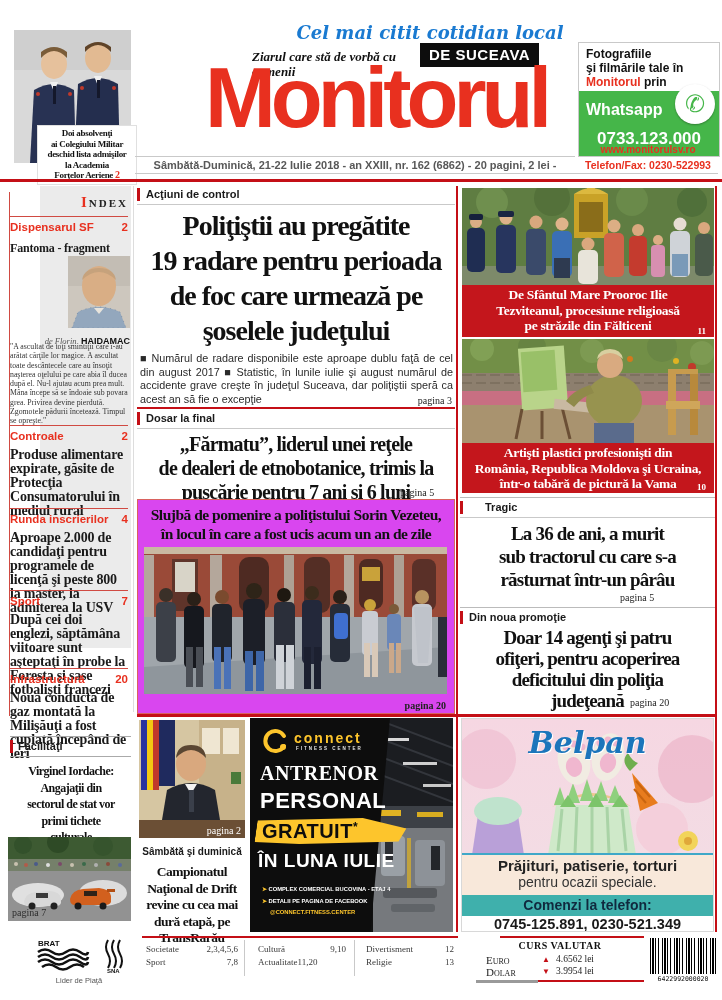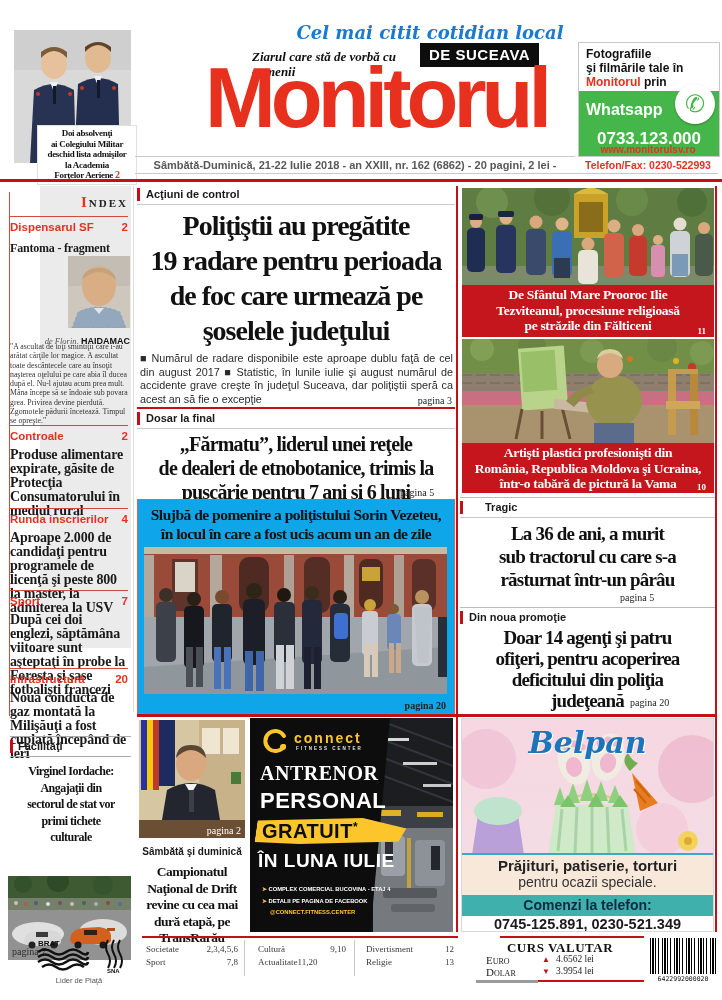--- a/index.html
+++ b/index.html
@@ -153,21 +153,21 @@
   </div>
   <div class="hair" style="left:10px;top:756px;width:121px;background:#aaa;"></div>
   <div class="abs hl" style="left:8px;top:763px;width:126px;font-size:12px;line-height:16.5px;">
     <div>Virginel Iordache:</div>
     <div>Angajaţii din</div>
     <div>sectorul de stat vor</div>
     <div>primi tichete</div>
     <div>culturale</div>
   </div>
 
-  <div class="abs" style="left:8px;top:876px;width:123px;height:84px;">
+  <div class="abs" style="left:8px;top:837px;width:123px;height:84px;">
     <svg width="123" height="84" viewBox="0 0 123 84">
       <rect width="123" height="84" fill="#9a9a9a"></rect>
       <rect width="123" height="22" fill="#3d5a32"></rect>
       <circle cx="15" cy="8" r="9" fill="#33512b"></circle>
         <circle cx="50" cy="5" r="11" fill="#2e4a26"></circle>
         <circle cx="95" cy="9" r="10" fill="#36542d"></circle>
       <rect y="22" width="123" height="12" fill="#75806a"></rect>
       <circle cx="8" cy="27" r="2" fill="#c9c1b0"></circle>
         <circle cx="18" cy="28" r="2" fill="#b05b4a"></circle>
         <circle cx="28" cy="27" r="2" fill="#4a5a8a"></circle>
@@ -217,21 +217,21 @@
   </div>
   <div class="hair" style="left:137px;top:428px;width:318px;"></div>
 
   <div class="abs hl" style="left:137px;top:432px;width:318px;font-size:20px;line-height:24px;letter-spacing:-0.8px;">
     <div>„Fărmatu”, liderul unei reţele</div>
     <div>de dealeri de etnobotanice, trimis la</div>
     <div>puşcărie pentru 7 ani şi 6 luni</div>
   </div>
   <div class="abs pg" style="left:400px;top:487px;">pagina 5</div>
 
-  <div class="abs" style="left:137px;top:499px;width:316px;height:213px;border:1.5px solid #d9625f;background:#0ea5e9;">
+  <div class="abs" style="left:137px;top:499px;width:316px;height:213px;border:1.5px solid #d9625f;background:#d946ef;">
     <div class="hl" style="margin-top:5px;font-size:15.5px;line-height:19px;letter-spacing:-0.5px;">
       <div>Slujbă de pomenire a poliţistului Sorin Vezeteu,</div>
       <div>în locul în care a fost ucis acum un an de zile</div>
     </div>
     <div class="abs" style="left:6px;top:47px;width:303px;height:147px;">
       <svg width="303" height="147" viewBox="0 0 303 147">
         <rect width="303" height="147" fill="#a6abb0"></rect>
         <rect width="303" height="72" fill="#9a4a38"></rect>
         <rect width="303" height="7" fill="#c9b9a2"></rect>
         <rect x="28" y="12" width="26" height="52" fill="#5f342a"></rect>
@@ -603,21 +603,21 @@
         <span>12</span>
       </div>
     <div style="display:flex;justify-content:space-between;margin-top:3px;">
       <span>Religie</span>
         <span>13</span>
       </div>
   </div>
 
   <div class="abs" style="left:476px;top:936px;width:168px;height:46px;">
     <div class="redline" style="left:24px;top:0;width:144px;height:2px;"></div>
-    <div class="abs serif" style="left:0;top:4px;width:168px;text-align:center;font-weight:bold;font-size:13px;letter-spacing:0.5px;color:#111;">CURS VALUTAR</div>
+    <div class="abs serif" style="left:0;top:4px;width:168px;text-align:center;font-weight:bold;font-size:10px;letter-spacing:0.5px;color:#111;">CURS VALUTAR</div>
     <div class="abs serif" style="left:10px;top:18px;font-variant:small-caps;font-size:11px;color:#222;">Euro</div>
     <div class="abs" style="left:66px;top:19px;font-size:8px;color:#c40f16;">▲</div>
     <div class="abs serif" style="left:80px;top:18px;font-size:9.5px;color:#222;">4.6562 lei</div>
     <div class="abs serif" style="left:10px;top:30px;font-variant:small-caps;font-size:11px;color:#222;">Dolar</div>
     <div class="abs" style="left:66px;top:31px;font-size:8px;color:#c40f16;">▼</div>
     <div class="abs serif" style="left:80px;top:30px;font-size:9.5px;color:#222;">3.9954 lei</div>
     <div class="abs" style="left:0;top:44px;width:62px;height:3px;background:#9a9a9a;"></div>
     <div class="redline" style="left:62px;top:44px;width:106px;height:2px;"></div>
   </div>
 

